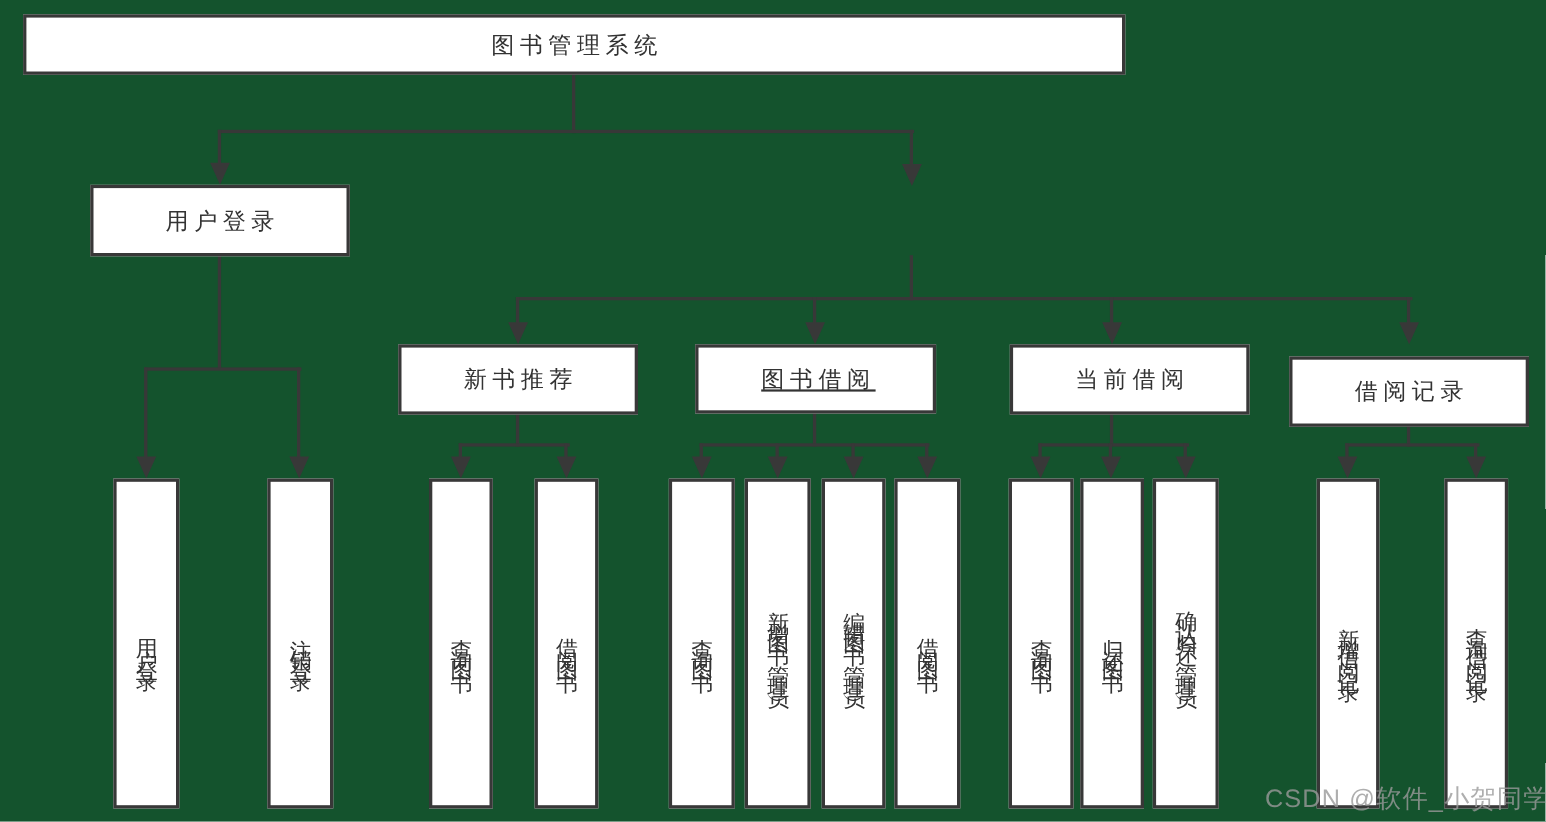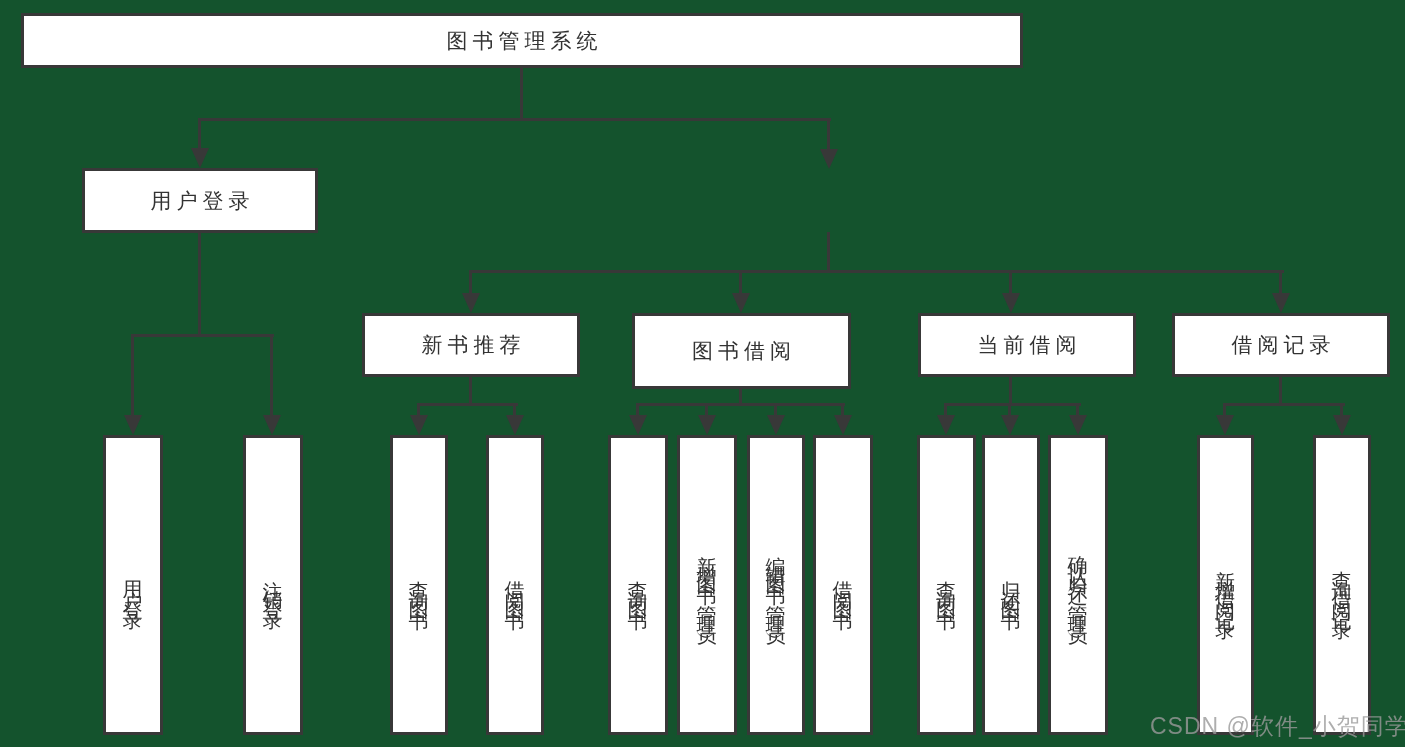--- a/index.html
+++ b/index.html
@@ -75,29 +75,29 @@
 
   <div class="box hbox" style="left:82px; top:168px; width:236px; height:65px;">
     <span>用户登录</span>
   </div>
 
 
   <div class="box hbox" style="left:362px; top:313px; width:218px; height:64px;">
     <span>新书推荐</span>
   </div>
 
-  <div class="box hbox" style="left:632px; top:313px; width:219px; height:76px;">
+  <div class="box hbox" style="left:632px; top:313px; width:219px; height:63px;text-decoration:underline;">
     <span>图书借阅</span>
   </div>
 
   <div class="box hbox" style="left:902px; top:313px; width:218px; height:64px;margin-left:16px;">
     <span>当前借阅</span>
   </div>
 
-  <div class="box hbox" style="left:1172px; top:313px; width:218px; height:64px;">
+  <div class="box hbox" style="left:1172px; top:324px; width:218px; height:64px;">
     <span>借阅记录</span>
   </div>
 
   <div class="box leaf" style="left:103px; width:60px;">
     <span class="vtext">用户登录</span>
   </div>
   <div class="box leaf" style="left:243px; width:60px;">
     <span class="vtext">注销登录</span>
   </div>
 

